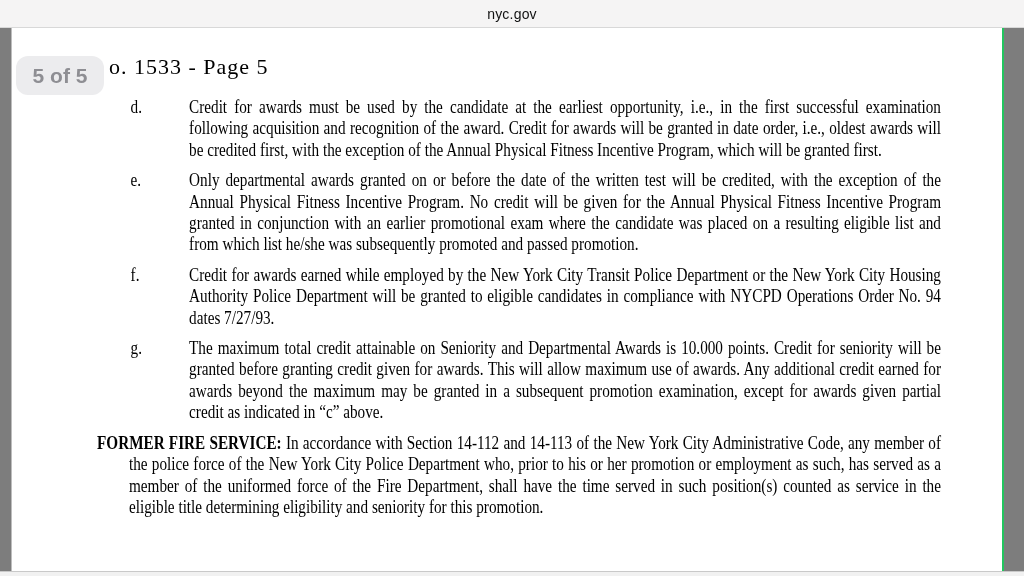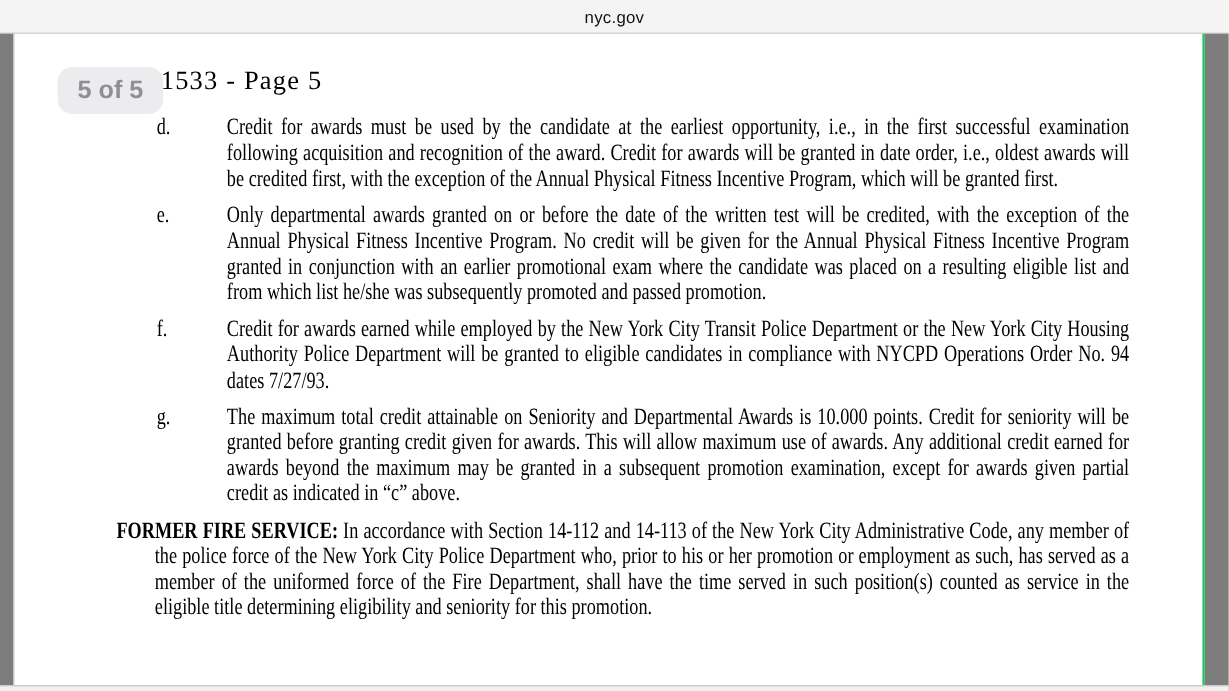--- a/index.html
+++ b/index.html
@@ -35,21 +35,21 @@
   .bottom-strip {
     position: absolute; left: 0; right: 0; bottom: 0; height: 5px;
     background: #f1f1f1; border-top: 1px solid #c9c9c9; z-index: 20;
   }
 
   
   .page-badge {
     position: absolute; left: 16px; top: 28px; width: 88px; height: 39px;
     background: #ececee; border-radius: 12px; z-index: 10;
     display: flex; align-items: center; justify-content: center;
-    font-size: 21px; font-weight: bold; color: #8e8e93; margin-left: 32px;
+    font-size: 21px; font-weight: bold; color: #8e8e93;
   }
 
   
   .doc-header {
     position: absolute; left: 97px; top: 26px; z-index: 1;
     font-family: "Liberation Serif", "DejaVu Serif", serif;
     font-size: 22px; color: #000; letter-spacing: 1px; white-space: nowrap;
   }
 
   .doc-scale {

